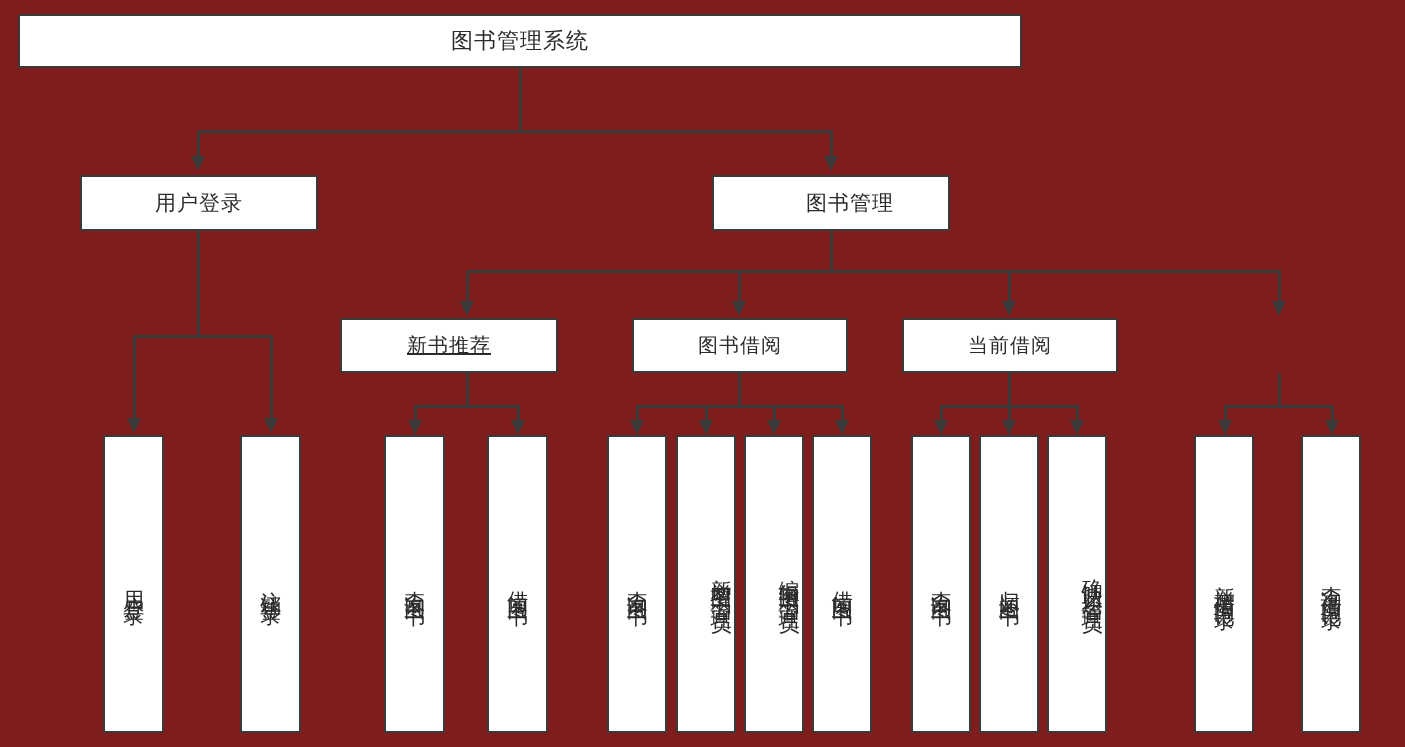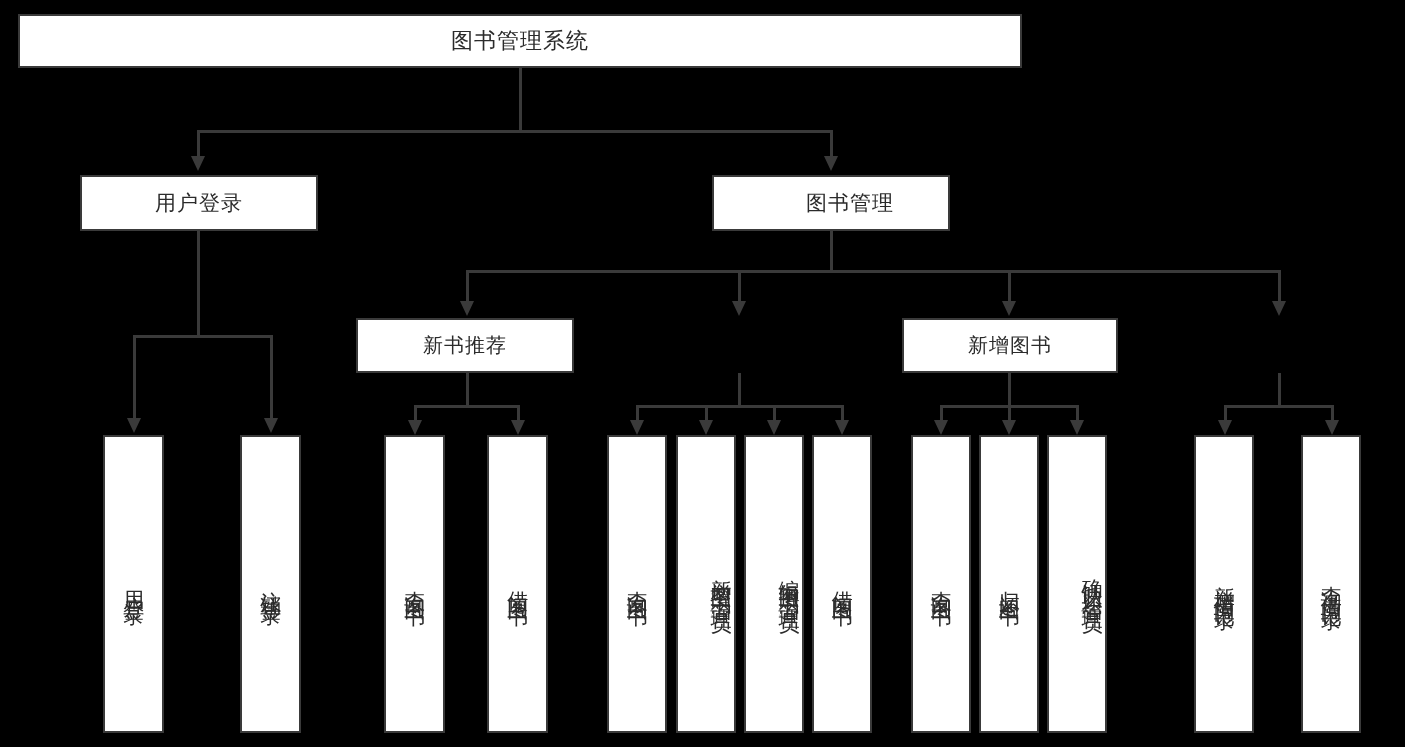--- a/index.html
+++ b/index.html
@@ -4,21 +4,21 @@
 <style>
   html,body{margin:0;padding:0;background:#ffffff;}
   body{
     font-family:"Liberation Sans","DejaVu Sans",sans-serif;
     -webkit-font-smoothing:antialiased;
   }
   #stage{
     position:relative;
     width:1405px;
     height:747px;
-    background:#000000;
+    background:#7f1d1d;
     overflow:hidden;
   }
   
   .node{
     position:absolute;
     box-sizing:border-box;
     background:#ffffff;
     border:2px solid #3a3a3a;
     display:flex;
     align-items:center;
@@ -103,25 +103,28 @@
   <div class="ln hln" style="left:466px;top:270px;width:814px;"></div>
   <div class="ln vln" style="left:466px;top:270px;height:33px;"></div>
   <div class="arrow" style="left:460px;top:301px;"></div>
   <div class="ln vln" style="left:738px;top:270px;height:33px;"></div>
   <div class="arrow" style="left:732px;top:301px;"></div>
   <div class="ln vln" style="left:1008px;top:270px;height:33px;"></div>
   <div class="arrow" style="left:1002px;top:301px;"></div>
   <div class="ln vln" style="left:1278px;top:270px;height:33px;"></div>
   <div class="arrow" style="left:1272px;top:301px;"></div>
 
-  <div class="node lvl3" style="left:356px;top:318px;width:218px;height:55px;">
+  <div class="node lvl3" style="left:340px;top:318px;width:218px;height:55px;text-decoration:underline;">
     <span>新书推荐</span>
   </div>
+  <div class="node lvl3" style="left:632px;top:318px;width:216px;height:55px;">
+    <span>图书借阅</span>
+  </div>
   <div class="node lvl3" style="left:902px;top:318px;width:216px;height:55px;">
-    <span>新增图书</span>
+    <span>当前借阅</span>
   </div>
 
   <div class="ln vln" style="left:466px;top:373px;height:32px;"></div>
   <div class="ln hln" style="left:414px;top:405px;width:106px;"></div>
   <div class="ln vln" style="left:414px;top:405px;height:17px;"></div>
   <div class="arrow" style="left:408px;top:420px;"></div>
   <div class="ln vln" style="left:517px;top:405px;height:17px;"></div>
   <div class="arrow" style="left:511px;top:420px;"></div>
 
   <div class="ln vln" style="left:738px;top:373px;height:32px;"></div>

